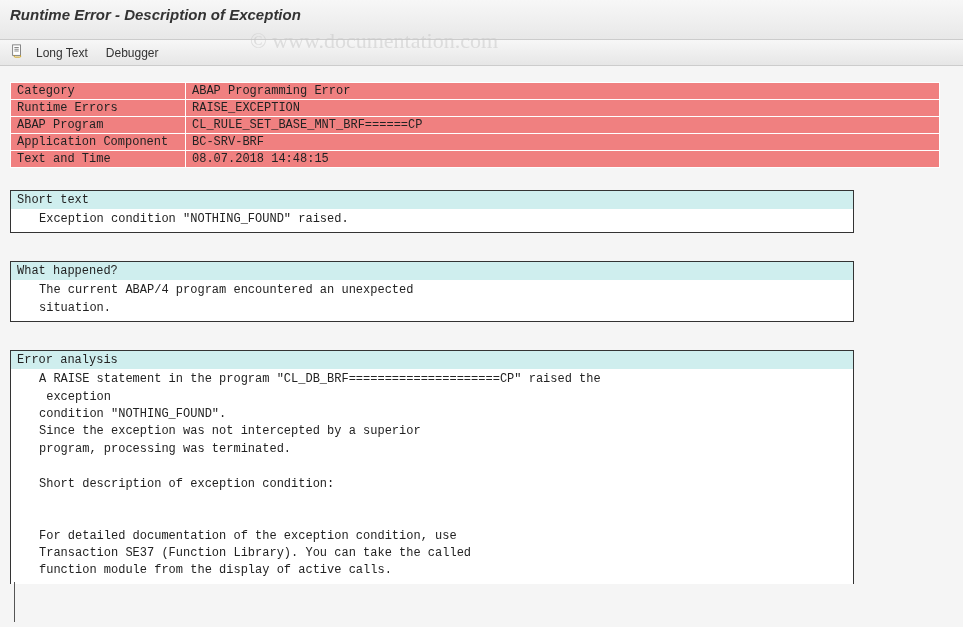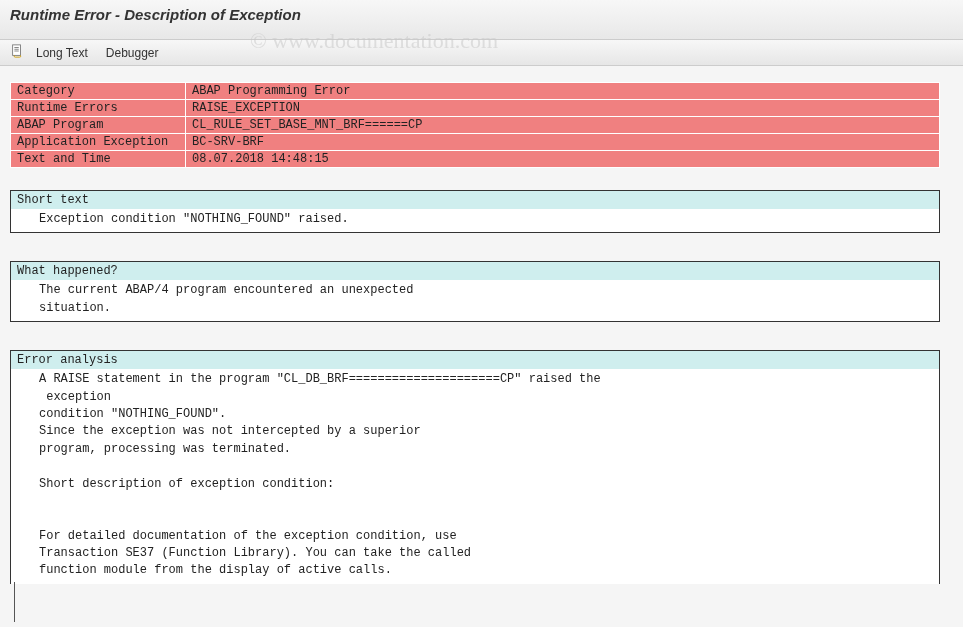--- a/index.html
+++ b/index.html
@@ -52,21 +52,21 @@
     }
     .info-table td {
       background: #f08080;
       border: 1px solid #fff;
       padding: 1px 6px;
       color: #222;
       white-space: nowrap;
     }
     .info-table td:first-child { width: 175px; }
     .section {
-      width: 930px;
+      width: 844px;
       border: 1px solid #333;
       margin-bottom: 28px;
       font-family: "Courier New", monospace;
       font-size: 12px;
       background: #fff;
     }
     .section-header {
       background: #cfeeee;
       padding: 2px 6px;
       color: #222;
@@ -132,21 +132,21 @@
         </tr>
         <tr>
           <td>Runtime Errors</td>
           <td>RAISE_EXCEPTION</td>
         </tr>
         <tr>
           <td>ABAP Program</td>
           <td>CL_RULE_SET_BASE_MNT_BRF======CP</td>
         </tr>
         <tr>
-          <td>Application Exception</td>
+          <td>Application Component</td>
           <td>BC-SRV-BRF</td>
         </tr>
         <tr>
           <td>Text and Time</td>
           <td>08.07.2018 14:48:15</td>
         </tr>
       </tbody>
   </table>
 
   <div class="section">

